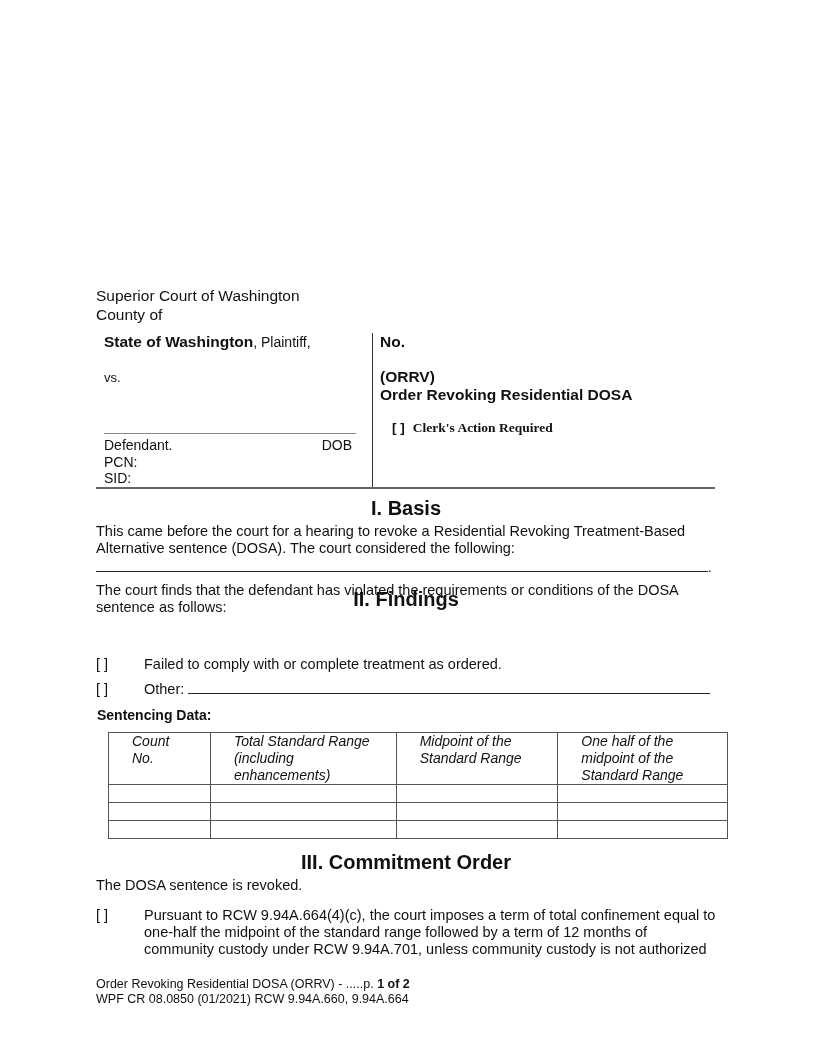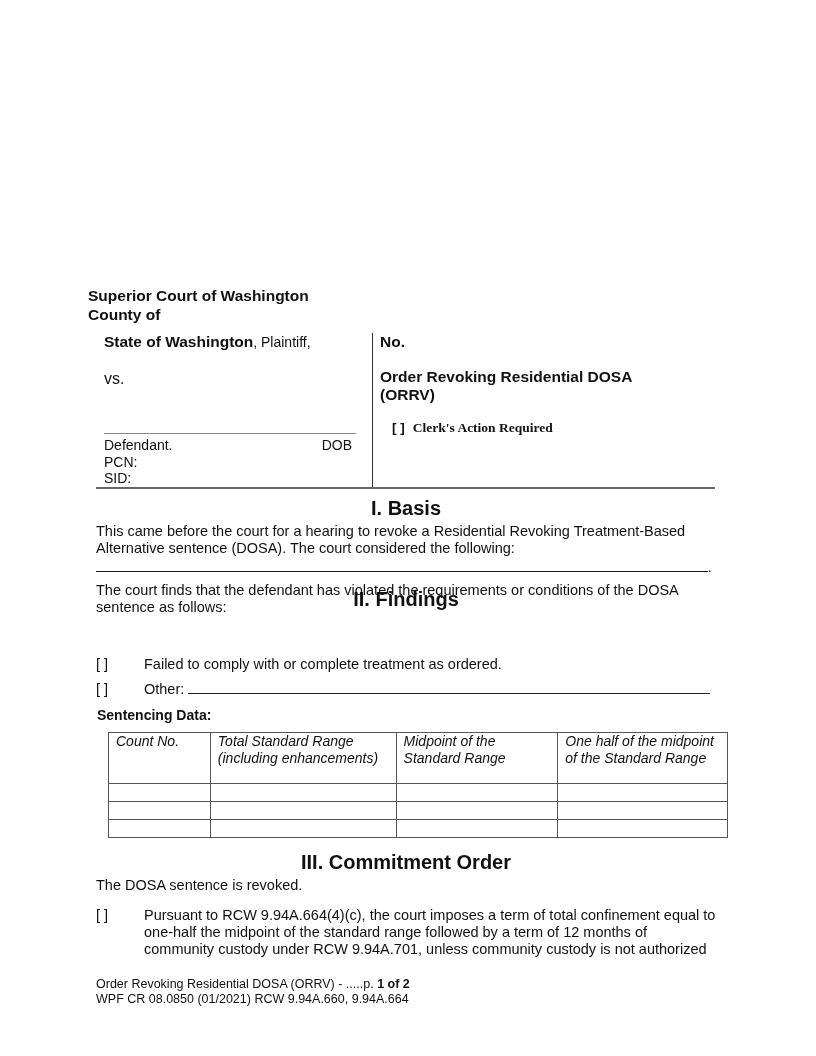--- a/index.html
+++ b/index.html
@@ -1,42 +1,42 @@
 <!DOCTYPE html>
 <html><head>
 <meta charset="utf-8">
 <style>
   html, body { margin: 0; padding: 0; background: #ffffff; }
   body { width: 816px; height: 1056px; position: relative; overflow: hidden;
          font-family: "Liberation Sans", sans-serif; color: #111; font-size: 14px; }
   .abs { position: absolute; }
-  .court-title { left: 88px; top: 286px; font-weight: bold; font-size: 15.5px; line-height: 19px; }
+  .court-title { left: 96px; top: 286px; font-weight: normal; font-size: 15.5px; line-height: 19px; }
   .vline { left: 372px; top: 333px; width: 1px; height: 155px; background: #333; }
   .hline-main { left: 96px; top: 487px; width: 619px; height: 2px; background: #666; }
   .plaintiff { left: 104px; top: 333px; font-size: 15.5px; }
   .plaintiff b { font-weight: bold; }
   .plaintiff span.pl { font-weight: normal; font-size: 14px; }
-  .vs { left: 104px; top: 370px; font-size: 16px; }
+  .vs { left: 104px; top: 370px; font-size: 13px; }
   .def-line { left: 104px; top: 433px; width: 252px; height: 1px; background: #888; }
   .def-block { left: 104px; top: 437px; width: 248px; font-size: 14px; line-height: 16.5px; }
   .dob { position: absolute; right: 0; top: 0; }
   .case-no { left: 380px; top: 333px; font-weight: bold; font-size: 15.5px; }
   .doc-title { left: 380px; top: 368px; font-weight: bold; font-size: 15.5px; line-height: 18px; }
   .clerk { left: 380px; top: 420px; font-size: 13.5px; font-weight: bold; font-family: "Liberation Serif", serif; margin-left: 12px; }
   .clerk .cb { font-family: "Liberation Sans", sans-serif; margin-right: 8px; }
   .section-heading { left: 96px; width: 620px; text-align: center; font-weight: bold; font-size: 20px; }
   .para { left: 96px; width: 620px; font-size: 14.5px; line-height: 17px; }
   .underline-full { left: 96px; top: 571px; width: 612px; height: 1px; background: #222; }
   .dot-end { left: 708px; top: 560px; font-size: 13px; }
   .check-row { left: 96px; font-size: 14.5px; }
   .check-row .cb { display: inline-block; width: 48px; }
   .other-line { display: inline-block; width: 522px; border-bottom: 1px solid #222; height: 14px; vertical-align: baseline; margin-left: 4px; }
   .sent-label { left: 97px; top: 707px; font-weight: bold; font-size: 14px; }
   table.sent { position: absolute; left: 108px; top: 732px; width: 620px; border-collapse: collapse; font-size: 14px; }
-  table.sent td, table.sent th { border: 1px solid #555; padding: 0 7px; vertical-align: top; text-align: left;
+  table.sent td, table.sent th { border: 1px solid #555; padding: 0 23px; vertical-align: top; text-align: left;
        font-weight: normal; font-style: italic; line-height: 17px; }
   table.sent th { height: 50px; }
   table.sent td { height: 17px; }
   .footer { left: 96px; top: 977px; font-size: 12.5px; line-height: 15px; }
   .footer b { font-weight: bold; }
 </style>
 </head>
 <body>
 
 <div class="abs court-title">
@@ -53,22 +53,22 @@
   <div>Defendant.</div>
   <div class="dob">DOB</div>
   <div>PCN:</div>
   <div>SID:</div>
 </div>
 
 <div class="abs vline"></div>
 
 <div class="abs case-no">No.</div>
 <div class="abs doc-title">
+  <div>(ORRV)</div>
   <div>Order Revoking Residential DOSA</div>
-  <div>(ORRV)</div>
 </div>
 <div class="abs clerk">
   <span class="cb">[ ]</span><span>Clerk's Action Required</span>
 </div>
 
 <div class="abs hline-main"></div>
 
 <div class="abs section-heading" style="top:497px">I.  Basis</div>
 <div class="abs para" style="top:523px">This came before the court for a hearing to revoke a Residential Revoking Treatment-Based Alternative sentence (DOSA).  The court considered the following:</div>
 <div class="abs underline-full"></div>

